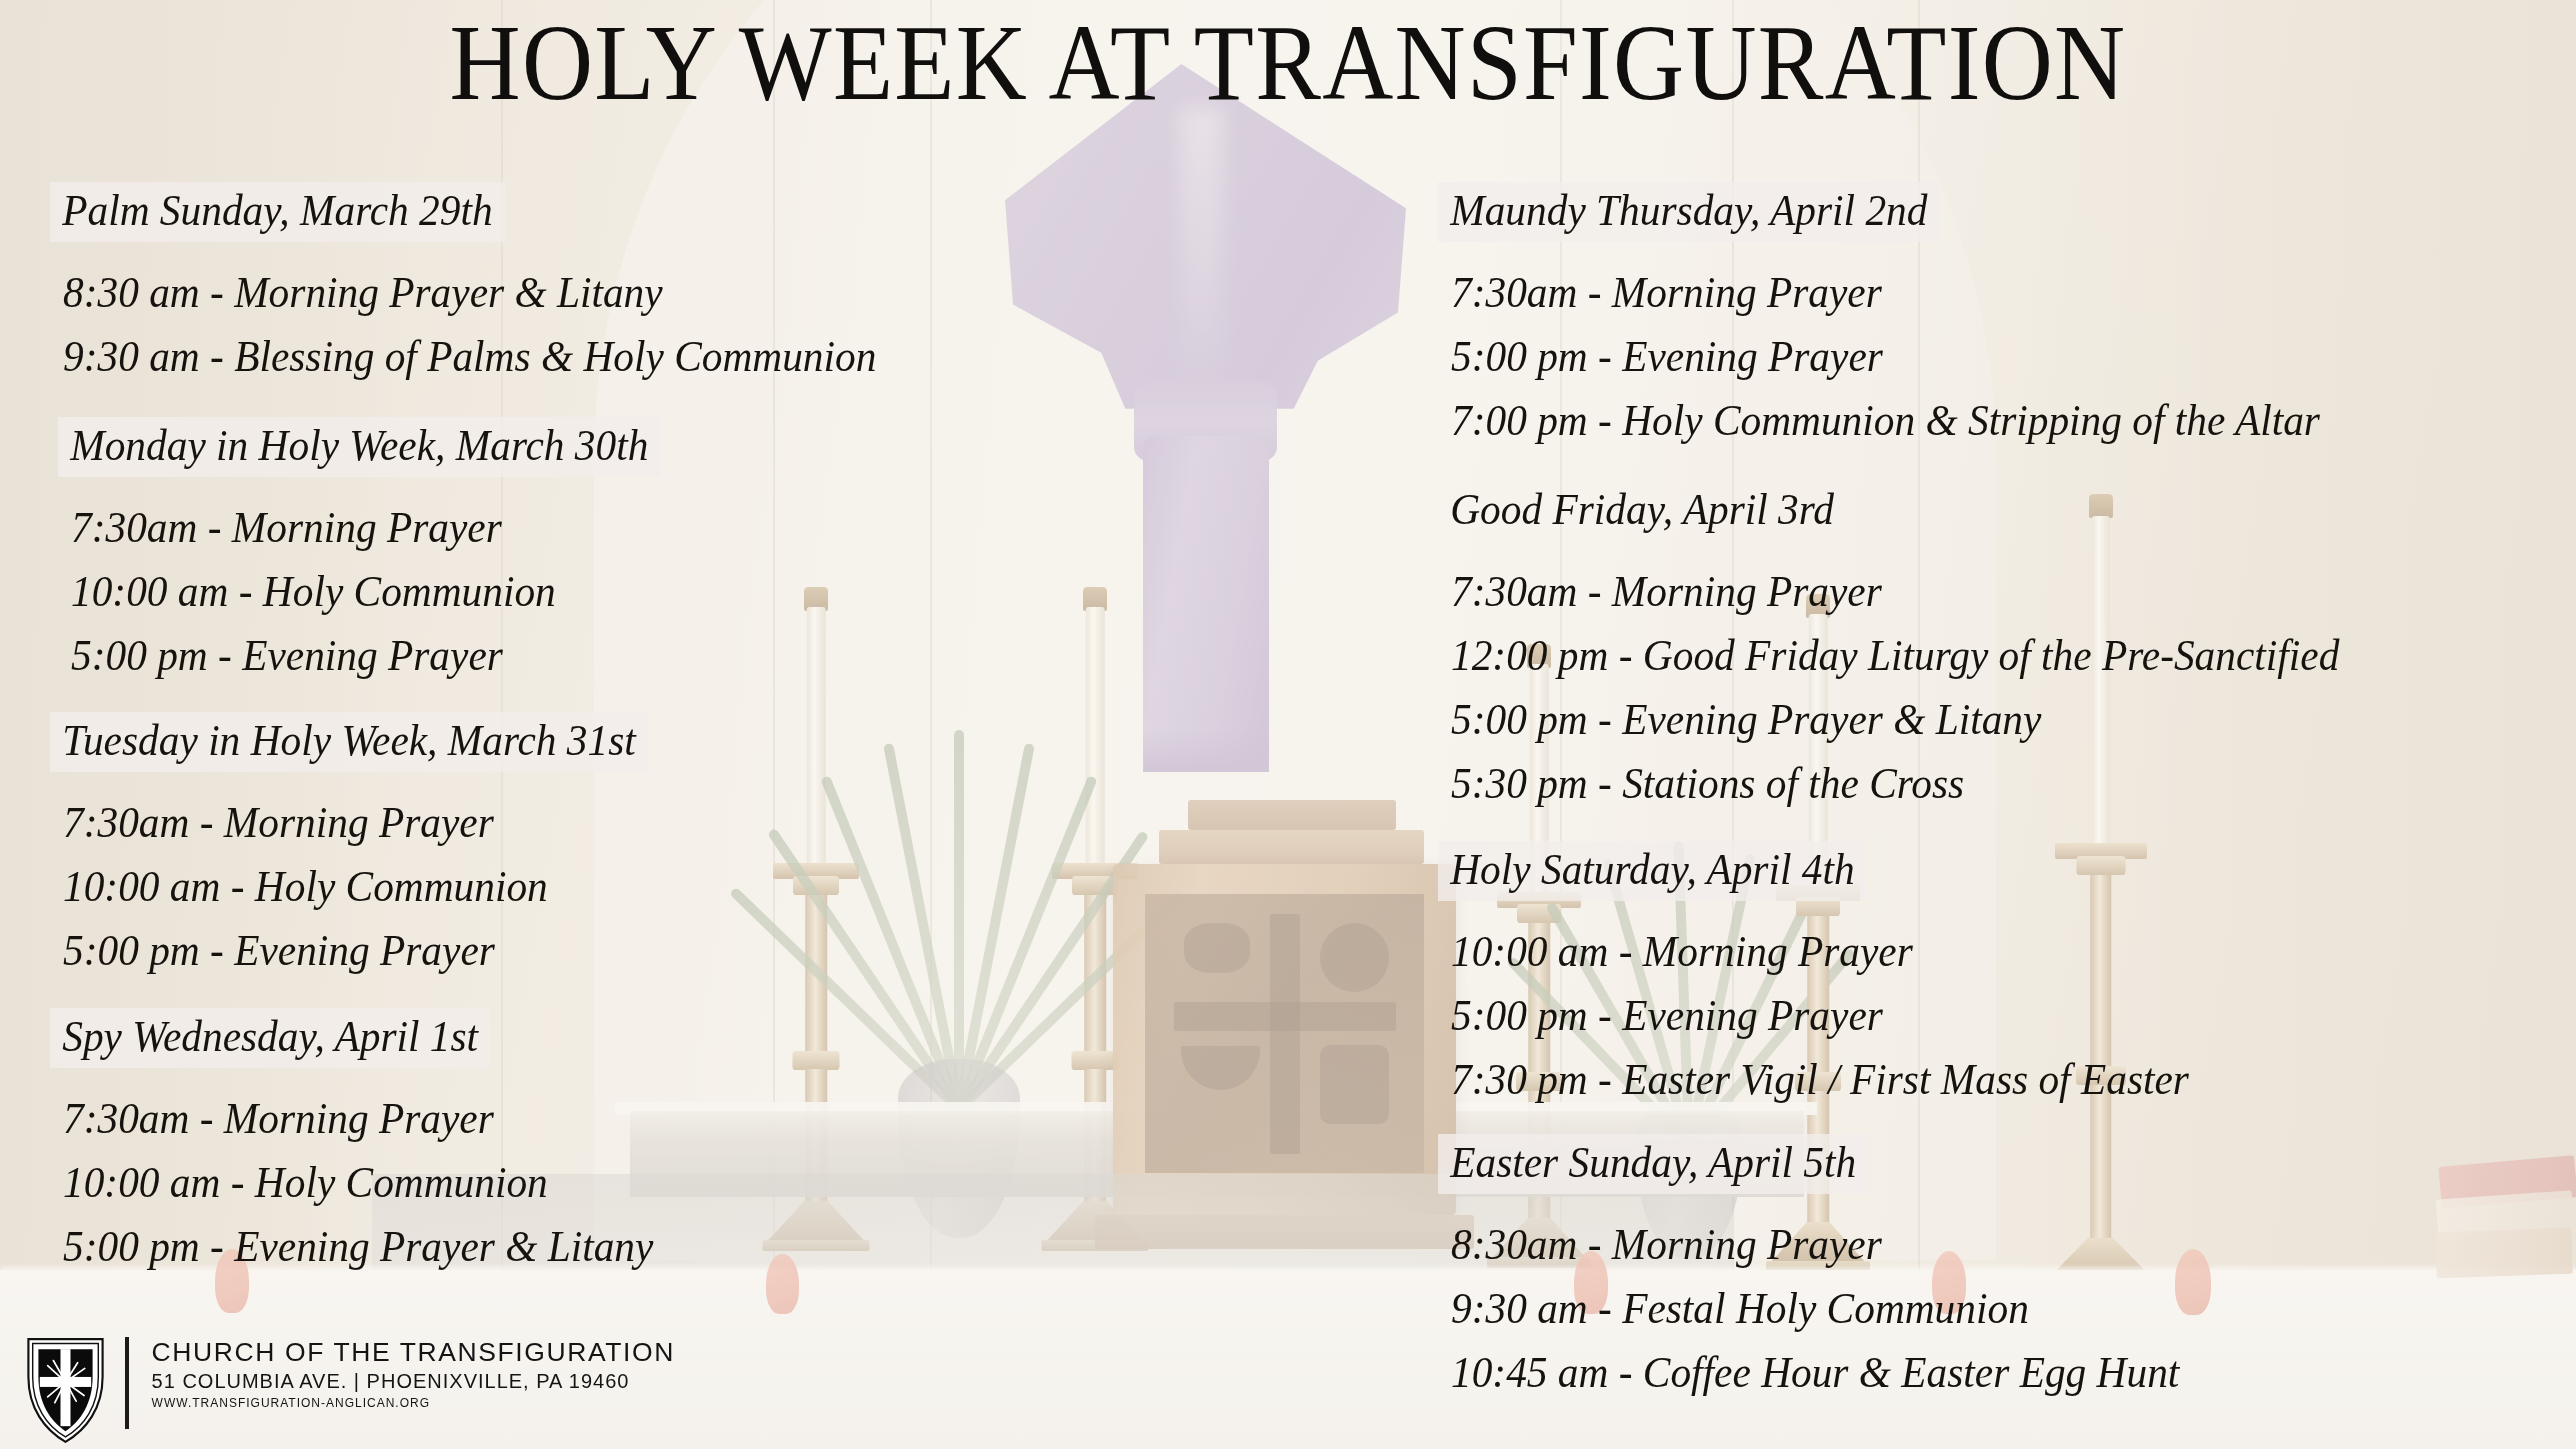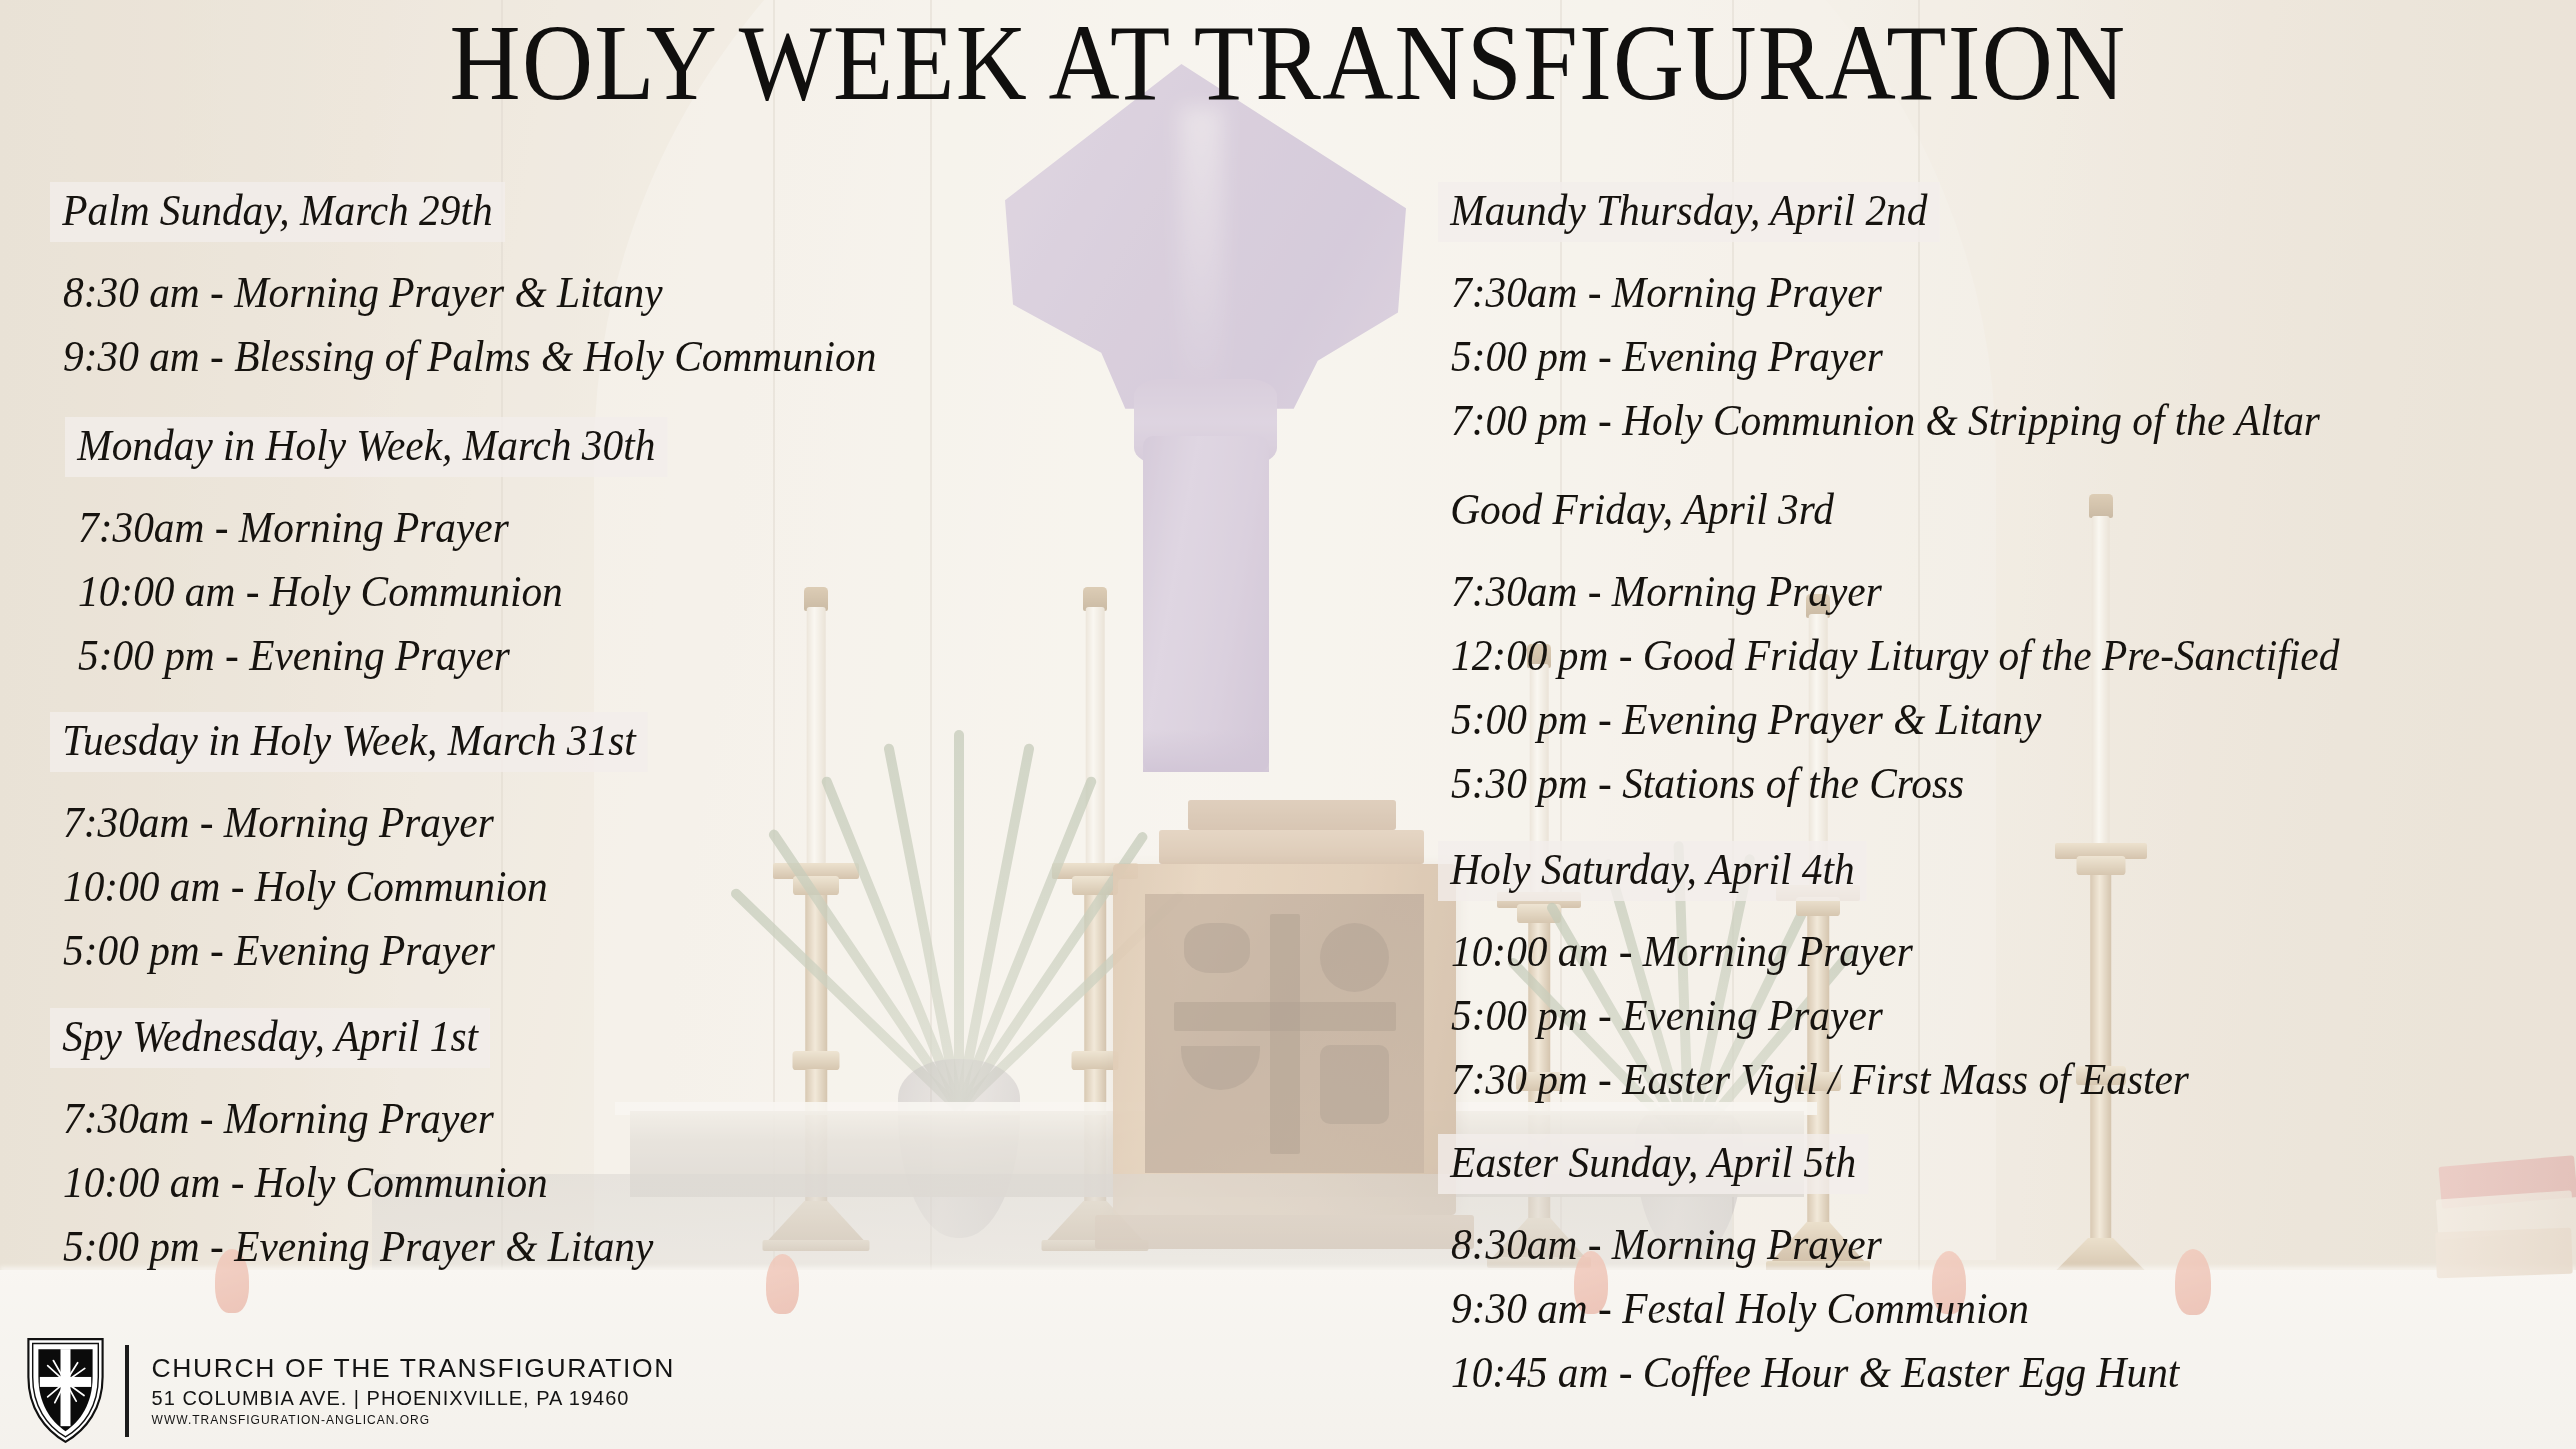--- a/index.html
+++ b/index.html
@@ -180,21 +180,21 @@
   .day-head.nobox{background:transparent;}
   .ev{
     font-size:44px;line-height:1.0;color:#16130f;
     margin:20px 0 0 13px;
     transform:scaleX(.94);transform-origin:0 50%;
     white-space:nowrap;
   }
   .ev.first{margin-top:29px;}
 
   
-  .footer{position:absolute;left:26px;top:1337px;display:flex;align-items:center;gap:0;}
+  .footer{position:absolute;left:26px;top:1337px;display:flex;gap:0;}
   .shield{width:79px;height:107px;flex:0 0 auto;}
   .rule{width:3.6px;height:92px;background:#1b1b1b;margin:0 23px 0 20px;}
   .ftext{font-family:"Liberation Sans", sans-serif;color:#141414;}
   .ftext .l1{font-size:26.5px;letter-spacing:1.6px;line-height:1.18;}
   .ftext .l2{font-size:20px;letter-spacing:1px;line-height:1.35;}
   .ftext .l3{font-size:12px;letter-spacing:1px;line-height:1.35;}
 </style>
 </head>
 <body>
 
@@ -340,21 +340,21 @@
     <div class="title">HOLY WEEK AT TRANSFIGURATION</div>
 
     <div class="col col-left">
 
       <div class="day" style="position:absolute;top:182px;left:0">
         <div class="day-head">Palm Sunday, March 29th</div>
         <div class="ev first">8:30 am - Morning Prayer &amp; Litany</div>
         <div class="ev">9:30 am - Blessing of Palms &amp; Holy Communion</div>
       </div>
 
-      <div class="day" style="position:absolute;top:417px;left:15px">
+      <div class="day" style="position:absolute;top:417px;left:8px">
         <div class="day-head">Monday in Holy Week, March 30th</div>
         <div class="ev first">7:30am - Morning Prayer</div>
         <div class="ev">10:00 am - Holy Communion</div>
         <div class="ev">5:00 pm - Evening Prayer</div>
       </div>
 
       <div class="day" style="position:absolute;top:712px;left:0">
         <div class="day-head">Tuesday in Holy Week, March 31st</div>
         <div class="ev first">7:30am - Morning Prayer</div>
         <div class="ev">10:00 am - Holy Communion</div>

